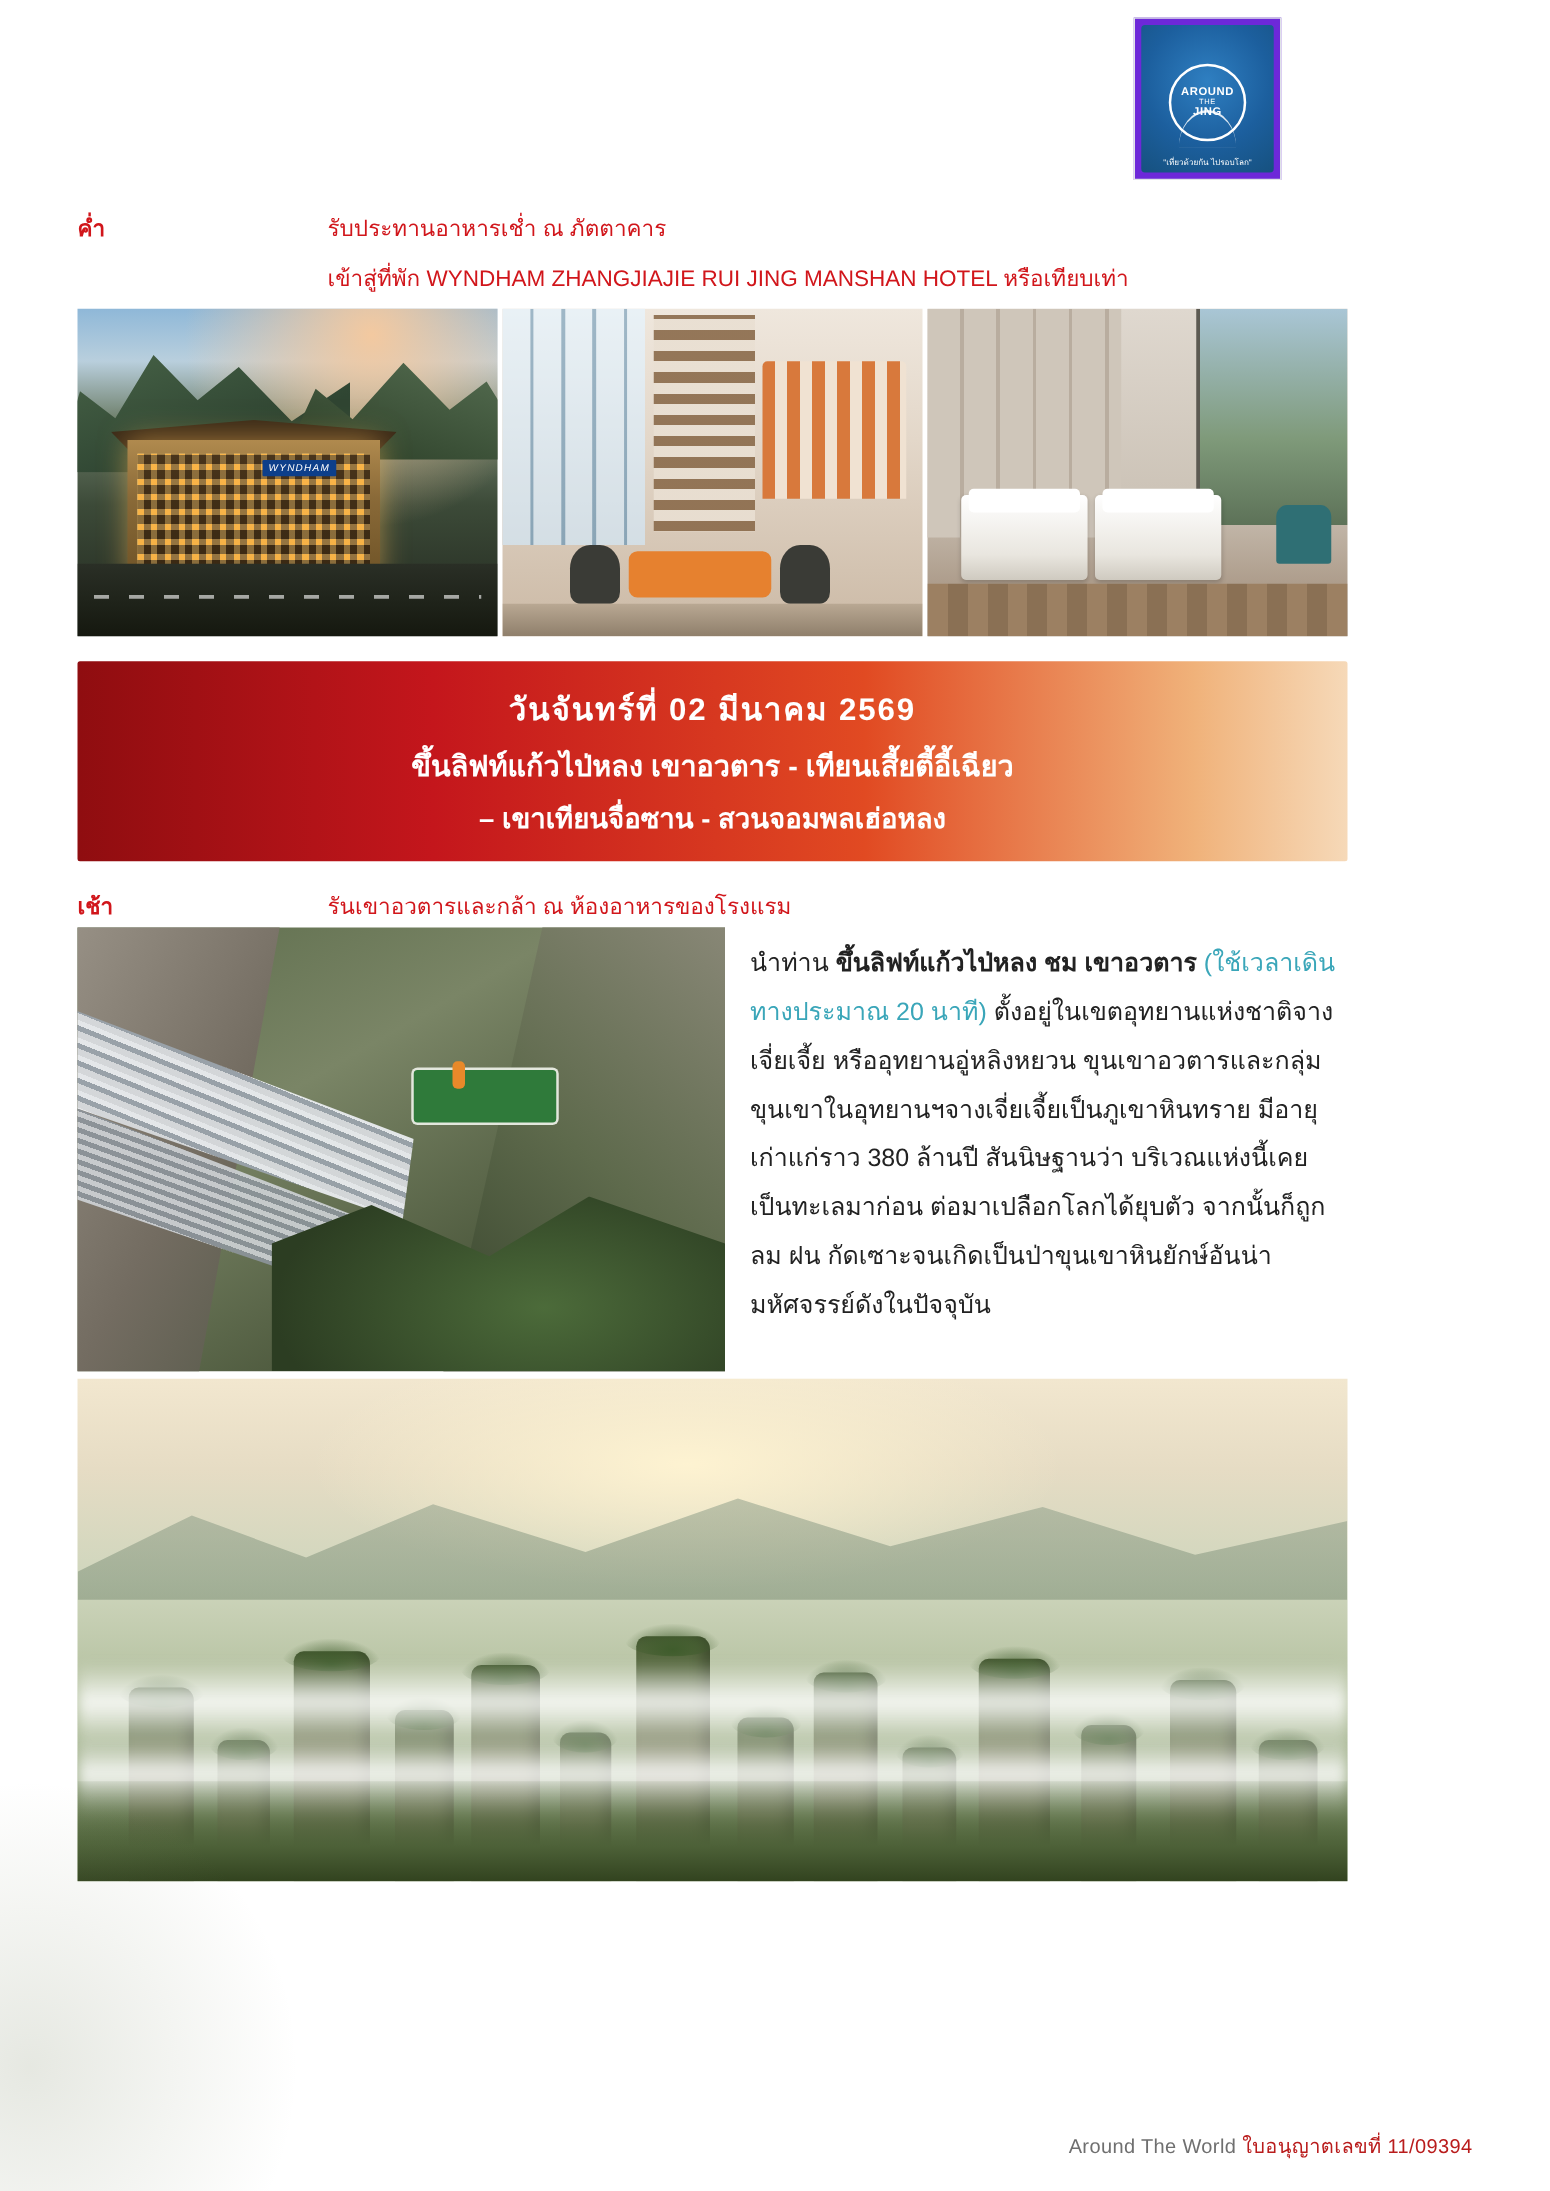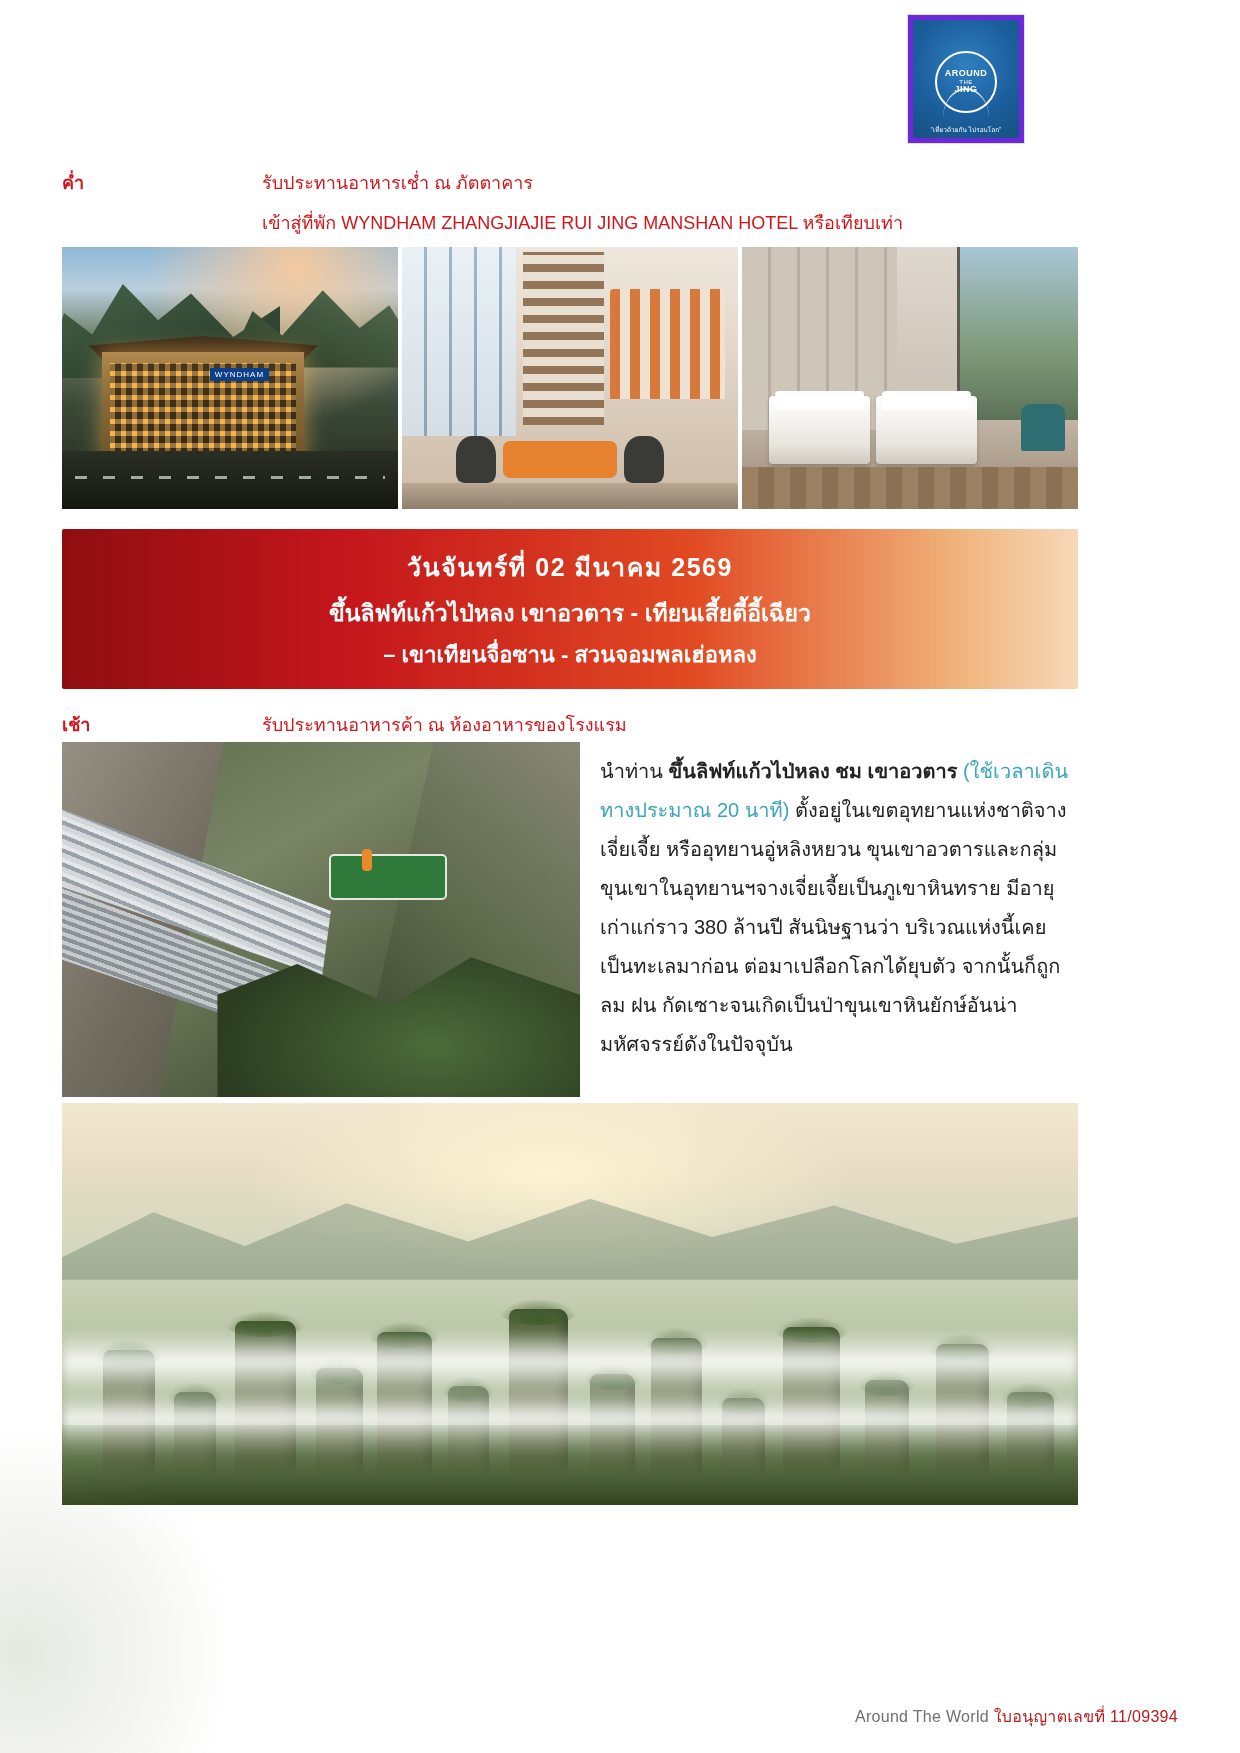--- a/index.html
+++ b/index.html
@@ -96,21 +96,21 @@
   
   .strip {
     position: absolute;
     left: 62px;
     top: 247px;
     width: 1016px;
     height: 262px;
     display: flex;
     gap: 4px;
   }
-  .strip > div { flex: 1; position: relative; overflow: hidden; }
+  .strip > div { flex: 1; position: relative; overflow: hidden; font-style: italic; }
 
   
   .img-hotel {
     background:
       radial-gradient(ellipse at 70% 8%, #f3c9a0 0%, rgba(243,201,160,0) 45%),
       linear-gradient(180deg, #8fb8d8 0%, #b9cfdd 16%, #6e7f6a 34%, #3c4a38 60%, #20261d 100%);
   }
   .img-hotel .mountain {
     position: absolute; left: -5%; top: 4%;
     width: 70%; height: 46%;
@@ -484,21 +484,21 @@
   </div>
 </div>
 
 <div class="banner">
   <div class="l1">วันจันทร์ที่ 02 มีนาคม 2569</div>
   <div class="l2">ขึ้นลิฟท์แก้วไป่หลง เขาอวตาร - เทียนเสี้ยตี้อี้เฉียว</div>
   <div class="l3">– เขาเทียนจื่อซาน - สวนจอมพลเฮ่อหลง</div>
 </div>
 
 <div class="label-col" style="top:710px;">เช้า</div>
-<div class="text-col plain" style="top:710px;">รับประทานอาหารค้า ณ ห้องอาหารของโรงแรม</div>
+<div class="text-col plain" style="top:710px;">รันเขาอวตารและกล้า ณ ห้องอาหารของโรงแรม</div>
 
 <div class="img-lift">
   <div class="cliff-l"></div>
   <div class="cliff-r"></div>
   <div class="truss"></div>
   <div class="truss2"></div>
   <div class="platform"></div>
   <div class="person"></div>
   <div class="greenery"></div>
 </div>

